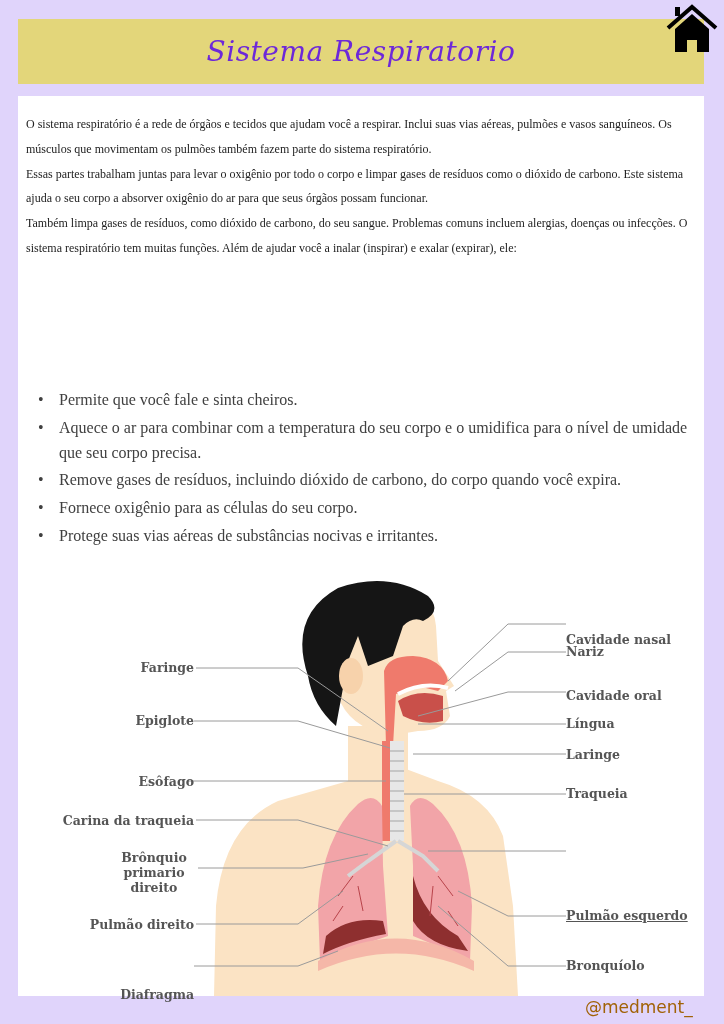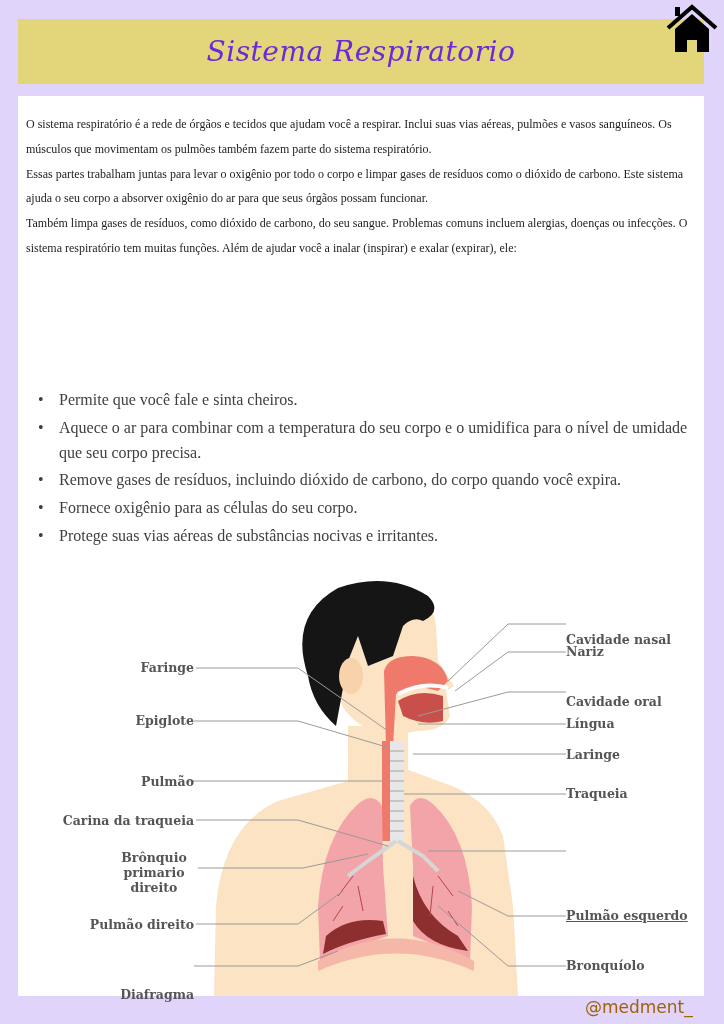--- a/index.html
+++ b/index.html
@@ -112,29 +112,29 @@
         <polyline points="548,178 395,178"></polyline>
         <polyline points="548,218 386,218"></polyline>
         <polyline points="548,275 410,275"></polyline>
         <polyline points="548,340 490,340 440,315"></polyline>
         <polyline points="548,390 490,390 420,330"></polyline>
       </g>
     </svg>
 
     <div class="lbl r" style="left:100px; top:84px; width:76px;">Faringe</div>
     <div class="lbl r" style="left:96px; top:137px; width:80px;">Epiglote</div>
-    <div class="lbl r" style="left:90px; top:198px; width:86px;">Pulmão</div>
+    <div class="lbl r" style="left:90px; top:198px; width:86px;">Esôfago</div>
     <div class="lbl r" style="left:20px; top:237px; width:156px;">Carina da traqueia</div>
     <div class="lbl c" style="left:96px; top:274px; width:80px;">Brônquio primario direito</div>
     <div class="lbl r" style="left:50px; top:341px; width:126px;">Pulmão direito</div>
     <div class="lbl r" style="left:80px; top:383px; width:96px;margin-top:28px;">Diafragma</div>
 
     <div class="lbl" style="left:548px; top:40px;margin-top:16px;">Cavidade nasal</div>
     <div class="lbl" style="left:548px; top:68px;">Nariz</div>
-    <div class="lbl" style="left:548px; top:118px;">Cavidade oral</div>
+    <div class="lbl" style="left:548px; top:112px;">Cavidade oral</div>
     <div class="lbl" style="left:548px; top:140px;">Língua</div>
     <div class="lbl" style="left:548px; top:171px;">Laringe</div>
     <div class="lbl" style="left:548px; top:210px;text-align:right;">Traqueia</div>
     <div class="lbl" style="left:548px; top:332px;text-decoration:underline;">Pulmão esquerdo</div>
     <div class="lbl" style="left:548px; top:382px;">Bronquíolo</div>
   </div>
 </div>
 
 <div class="handle">@medment_</div>
 

